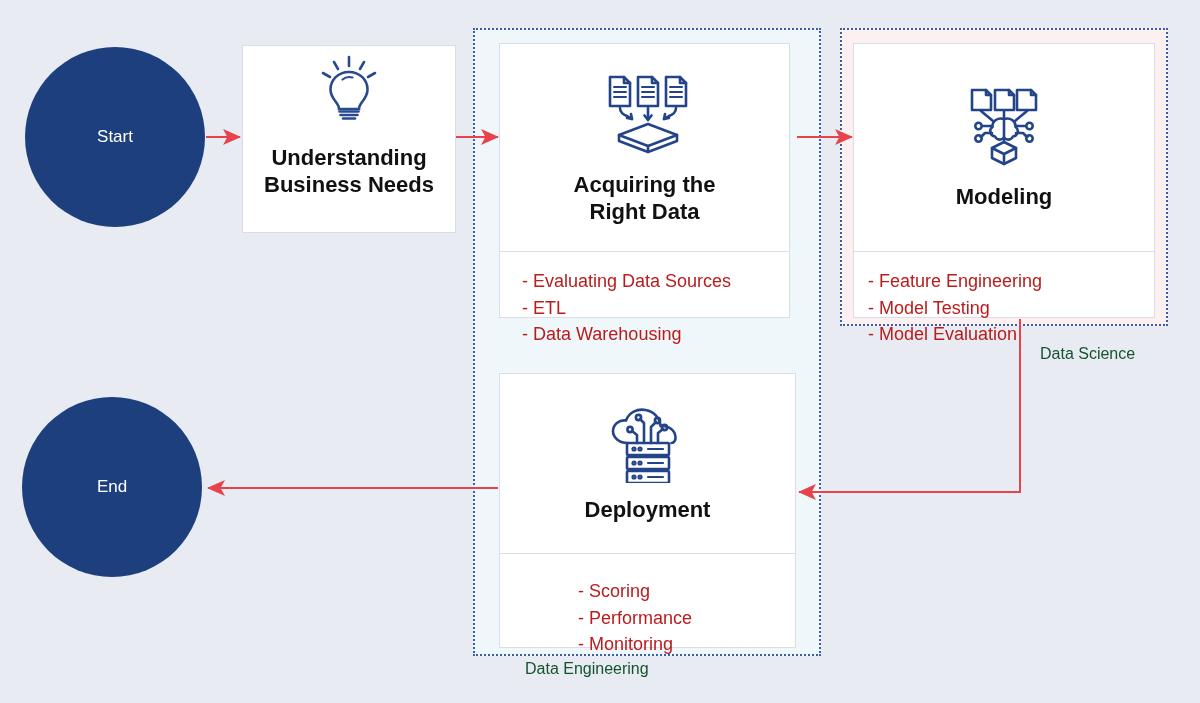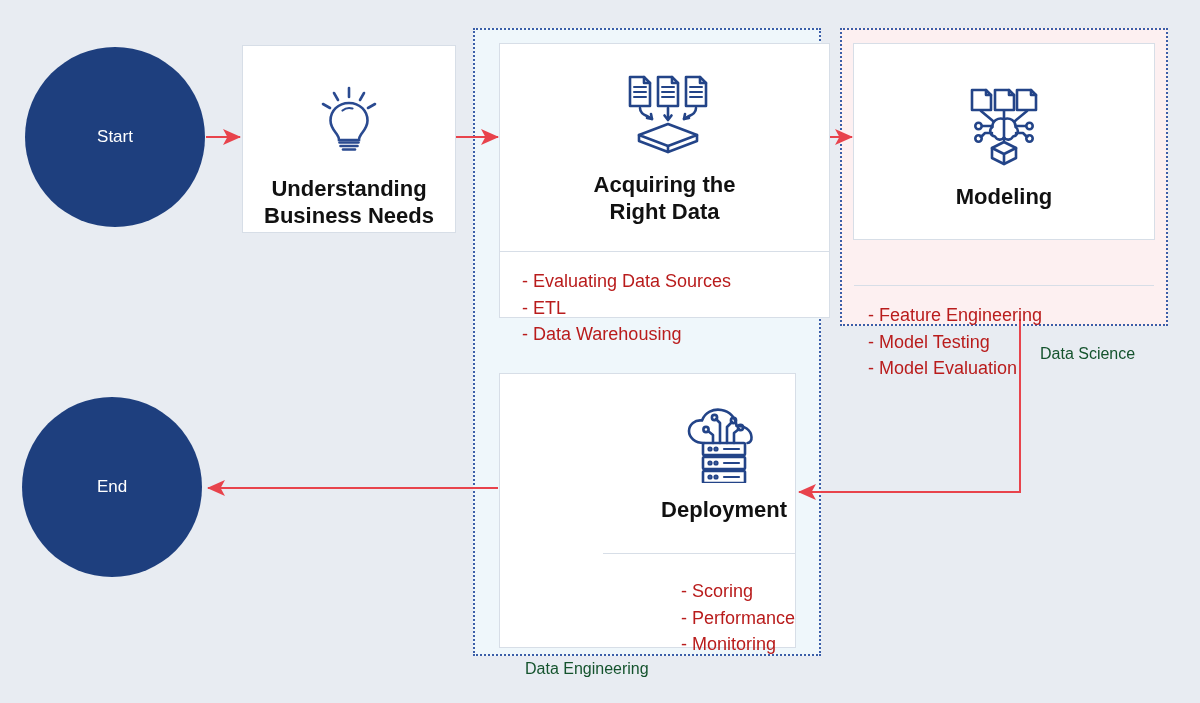--- a/index.html
+++ b/index.html
@@ -61,33 +61,33 @@
   
   .card {
     position: absolute;
     background: #ffffff;
     border: 1px solid #d7dee7;
     box-sizing: border-box;
     display: flex;
     flex-direction: column;
   }
   #card-understanding { left: 242px; top: 45px;  width: 214px; height: 188px; }
-  #card-acquiring     { left: 499px; top: 43px;  width: 331px; height: 275px; }
-  #card-modeling      { left: 853px; top: 43px;  width: 302px; height: 197px; gap: 34px; }
-  #card-deployment    { left: 499px; top: 373px; width: 297px; height: 275px; align-items: flex-end; }
+  #card-acquiring     { left: 499px; top: 43px;  width: 291px; height: 275px; }
+  #card-modeling      { left: 853px; top: 43px;  width: 302px; height: 275px; }
+  #card-deployment    { left: 499px; top: 373px; width: 297px; height: 275px; }
 
   .card-head {
     display: flex;
     flex-direction: column;
     align-items: center;
     justify-content: center;
     flex: 0 0 auto;
     padding: 14px 8px 10px 8px;
   }
-  #card-understanding .card-head { height: 100%; justify-content: center; padding-top: 19px; }
+  #card-understanding .card-head { height: 100%; justify-content: flex-start; padding-top: 9px; }
   #card-acquiring .card-head   { height: 183px; }
   #card-modeling .card-head    { height: 183px; }
   #card-deployment .card-head  { height: 155px; }
 
   .card-icon {
     display: block;
     margin-bottom: 14px;
   }
   #card-understanding .card-icon { margin-bottom: 20px; }
   #card-deployment .card-icon { margin-bottom: 10px; }

